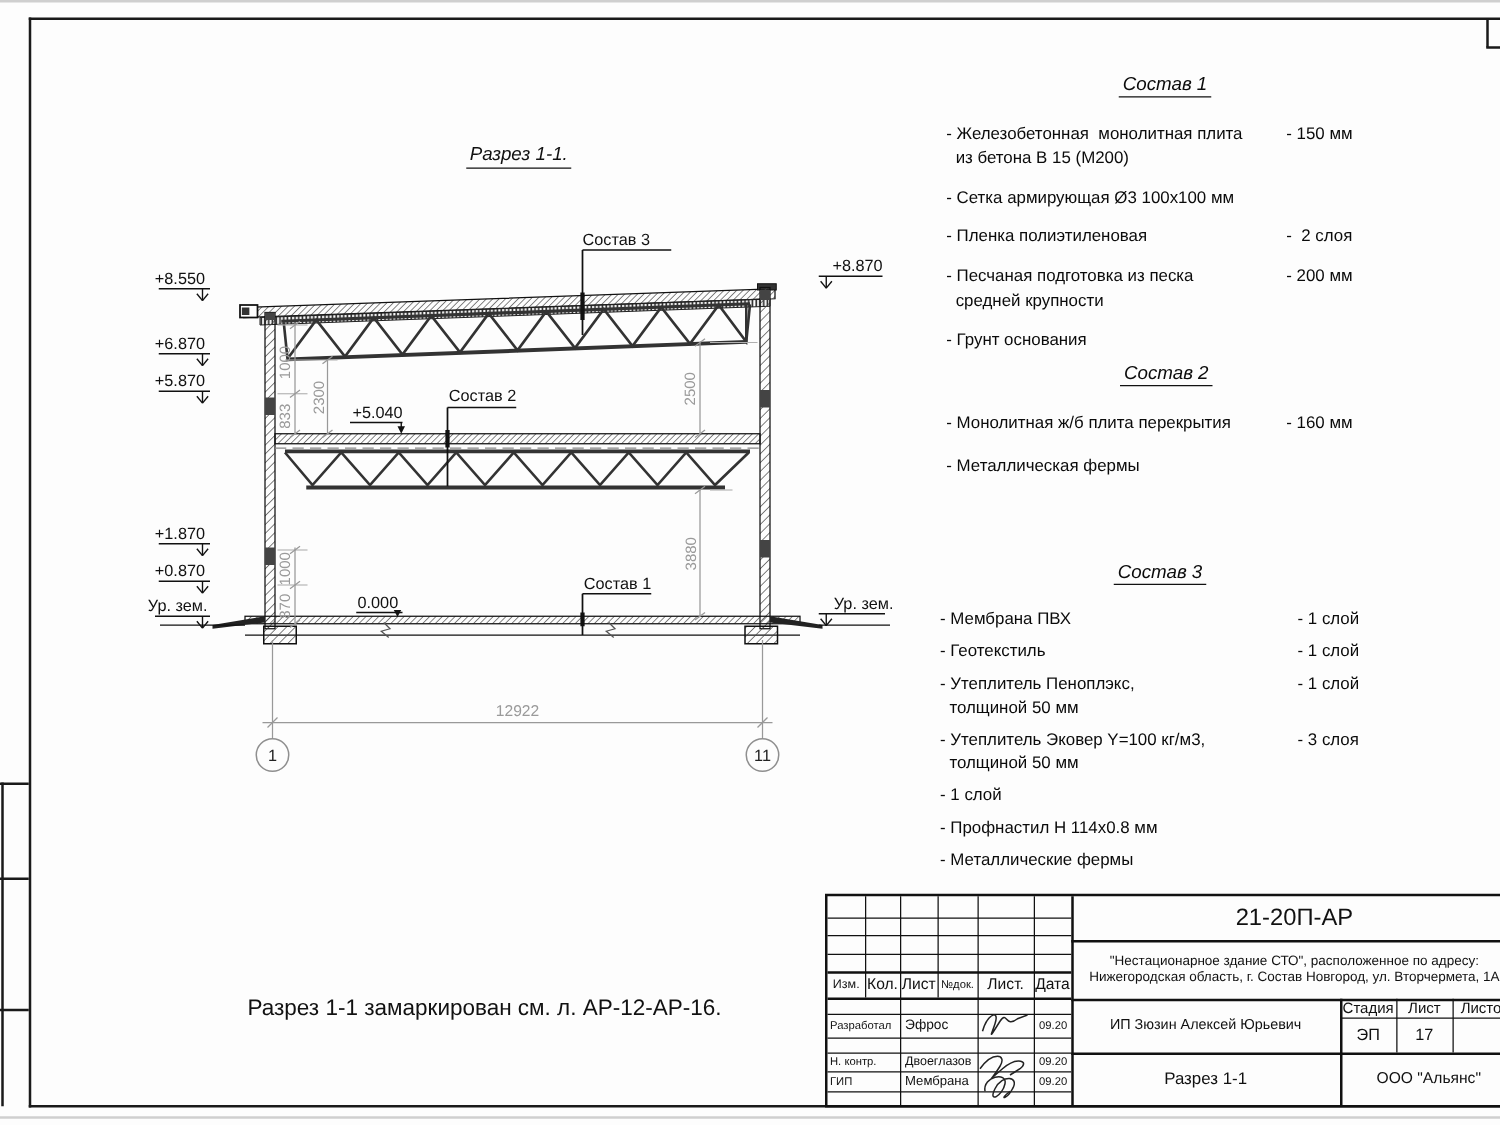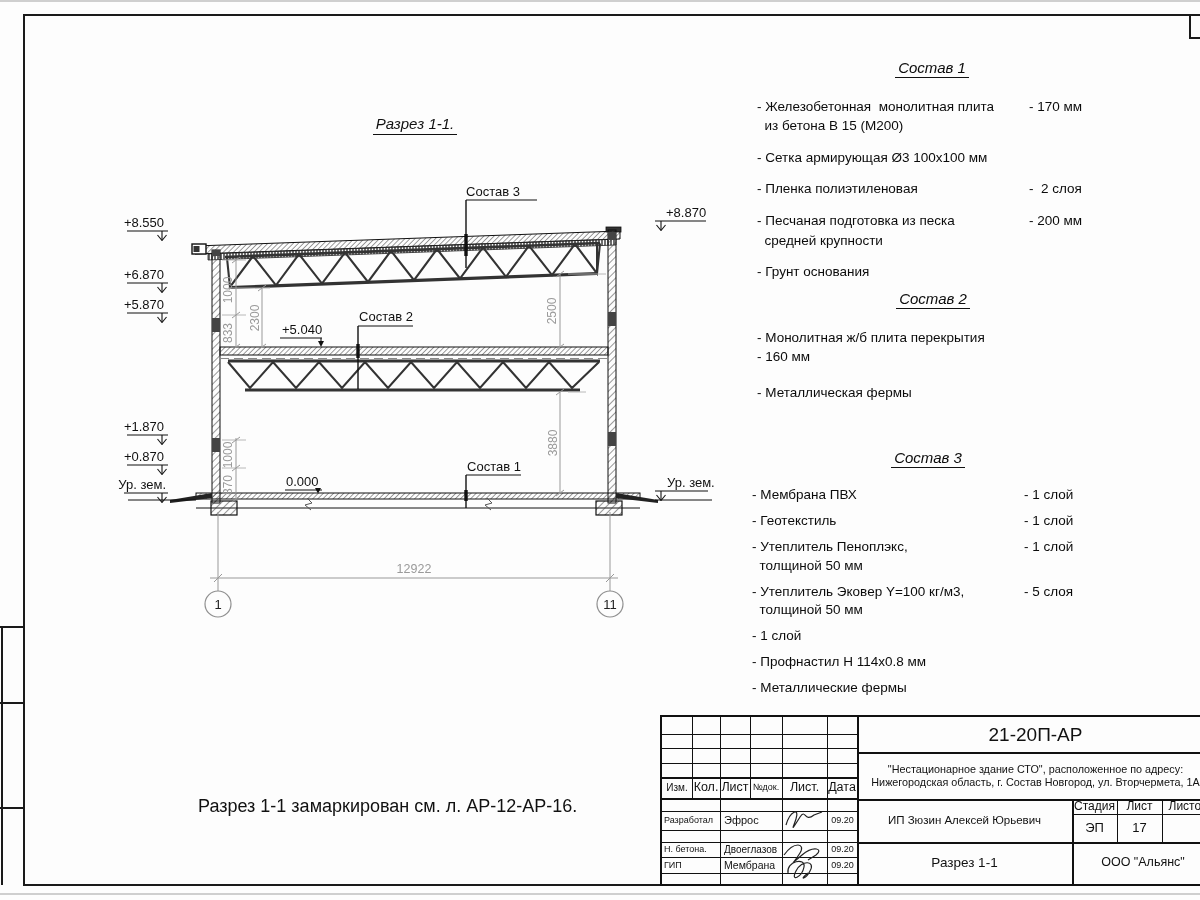--- a/index.html
+++ b/index.html
@@ -13,23 +13,23 @@
              font-size:15px;font-style:italic;}
   .sec-title span{border-bottom:1.2px solid #111;padding:0 3px 2px;}
   .note{position:absolute;left:198px;top:796px;font-size:18px;}
   
   .spec{position:absolute;font-size:13.5px;line-height:1.45;color:#0b0b0b;}
   .spec h3{margin:0 0 18px 0;text-align:center;font-size:15px;font-style:italic;font-weight:normal;}
   .spec h3 span{border-bottom:1.2px solid #111;padding:0 3px 1px;}
   .si{display:flex;align-items:flex-start;margin-bottom:12px;}
   .si .nm{width:272px;white-space:pre-wrap;}
   .si .vl{white-space:pre;}
-  .spec.s2 .si{margin-bottom:16px;flex-direction:column;}
+  .spec.s2 .si{margin-bottom:16px;}
   .spec.s3{line-height:1.4;}
-  .spec.s3 .si{margin-bottom:7px;}
+  .spec.s3 .si{margin-bottom:7px;gap:14px;}
   
   .tb{position:absolute;left:660px;top:715px;width:552px;height:171px;border:2px solid #111;box-sizing:border-box;}
   .tb .l{position:absolute;background:#111;}
   .tbc{position:absolute;display:flex;align-items:center;justify-content:center;text-align:center;line-height:1.25;}
   svg text{font-family:"Liberation Sans",sans-serif;}
 </style>
 </head>
 <body>
 
 <div class="sheet">
@@ -245,21 +245,21 @@
       <circle cx="510" cy="504" r="13" fill="none" stroke="#8f8f8f" stroke-width="1.2"></circle>
       <text x="510" y="509" fill="#222" font-size="13" text-anchor="middle">11</text>
     </g>
   </svg>
 
   <div class="spec" style="left:757px;top:57px;width:350px">
     <h3><span>Состав 1</span></h3>
     <div class="si">
         <div class="nm">- Железобетонная  монолитная плита
   из бетона В 15 (М200)</div>
-        <div class="vl">- 170 мм</div>
+        <div class="vl">- 150 мм</div>
       </div>
     <div class="si">
         <div class="nm">- Сетка армирующая Ø3 100х100 мм</div>
         <div class="vl"></div>
       </div>
     <div class="si">
         <div class="nm">- Пленка полиэтиленовая</div>
         <div class="vl">-  2 слоя</div>
       </div>
     <div class="si">
@@ -296,21 +296,21 @@
         <div class="vl">- 1 слой</div>
       </div>
     <div class="si">
         <div class="nm">- Утеплитель Пеноплэкс,
   толщиной 50 мм</div>
         <div class="vl">- 1 слой</div>
       </div>
     <div class="si">
         <div class="nm">- Утеплитель Эковер Y=100 кг/м3,
   толщиной 50 мм</div>
-        <div class="vl">- 5 слоя</div>
+        <div class="vl">- 3 слоя</div>
       </div>
     <div class="si">
         <div class="vl">- 1 слой</div>
       </div>
     <div class="si">
         <div class="nm">- Профнастил Н 114х0.8 мм</div>
         <div class="vl"></div>
       </div>
     <div class="si">
         <div class="nm">- Металлические фермы</div>
@@ -351,21 +351,21 @@
     <div class="tbc" style="left:30px;top:61px;width:28px;height:20px;font-size:12.5px">Кол.</div>
     <div class="tbc" style="left:58px;top:61px;width:30px;height:20px;font-size:12.5px">Лист</div>
     <div class="tbc" style="left:88px;top:61px;width:32px;height:20px;font-size:9px">№док.</div>
     <div class="tbc" style="left:120px;top:61px;width:45px;height:20px;font-size:12.5px">Лист.</div>
     <div class="tbc" style="left:165px;top:61px;width:30px;height:20px;font-size:12.5px">Дата</div>
 
     <div class="tbc" style="left:2px;top:95px;width:56px;height:18px;font-size:9px;justify-content:flex-start">Разработал</div>
     <div class="tbc" style="left:62px;top:95px;width:58px;height:18px;font-size:11px;justify-content:flex-start">Эфрос</div>
     <div class="tbc" style="left:166px;top:95px;width:29px;height:18px;font-size:9px">09.20</div>
 
-    <div class="tbc" style="left:2px;top:126px;width:56px;height:14px;font-size:9px;justify-content:flex-start">Н. бетона.</div>
+    <div class="tbc" style="left:2px;top:126px;width:56px;height:14px;font-size:9px;justify-content:flex-start">Н. контр.</div>
     <div class="tbc" style="left:62px;top:126px;width:58px;height:14px;font-size:10px;justify-content:flex-start">Двоеглазов</div>
     <div class="tbc" style="left:166px;top:126px;width:29px;height:14px;font-size:9px">09.20</div>
 
     <div class="tbc" style="left:2px;top:141px;width:56px;height:15px;font-size:9px;justify-content:flex-start">ГИП</div>
     <div class="tbc" style="left:62px;top:141px;width:58px;height:15px;font-size:10.5px;justify-content:flex-start">Мембрана</div>
     <div class="tbc" style="left:166px;top:141px;width:29px;height:15px;font-size:9px">09.20</div>
 
     <svg class="abs" style="left:118px;top:86px" width="50" height="82" viewBox="0 0 50 82">
       <path d="M6,22 C10,8 20,4 16,16 C13,25 10,30 20,14 C26,5 24,20 34,12 L42,9" stroke="#222" stroke-width="1.2" fill="none"></path>
       <path d="M4,52 C14,38 26,40 20,50 C14,60 8,64 22,52 C34,42 44,46 36,52 L28,57" stroke="#222" stroke-width="1.2" fill="none"></path>

